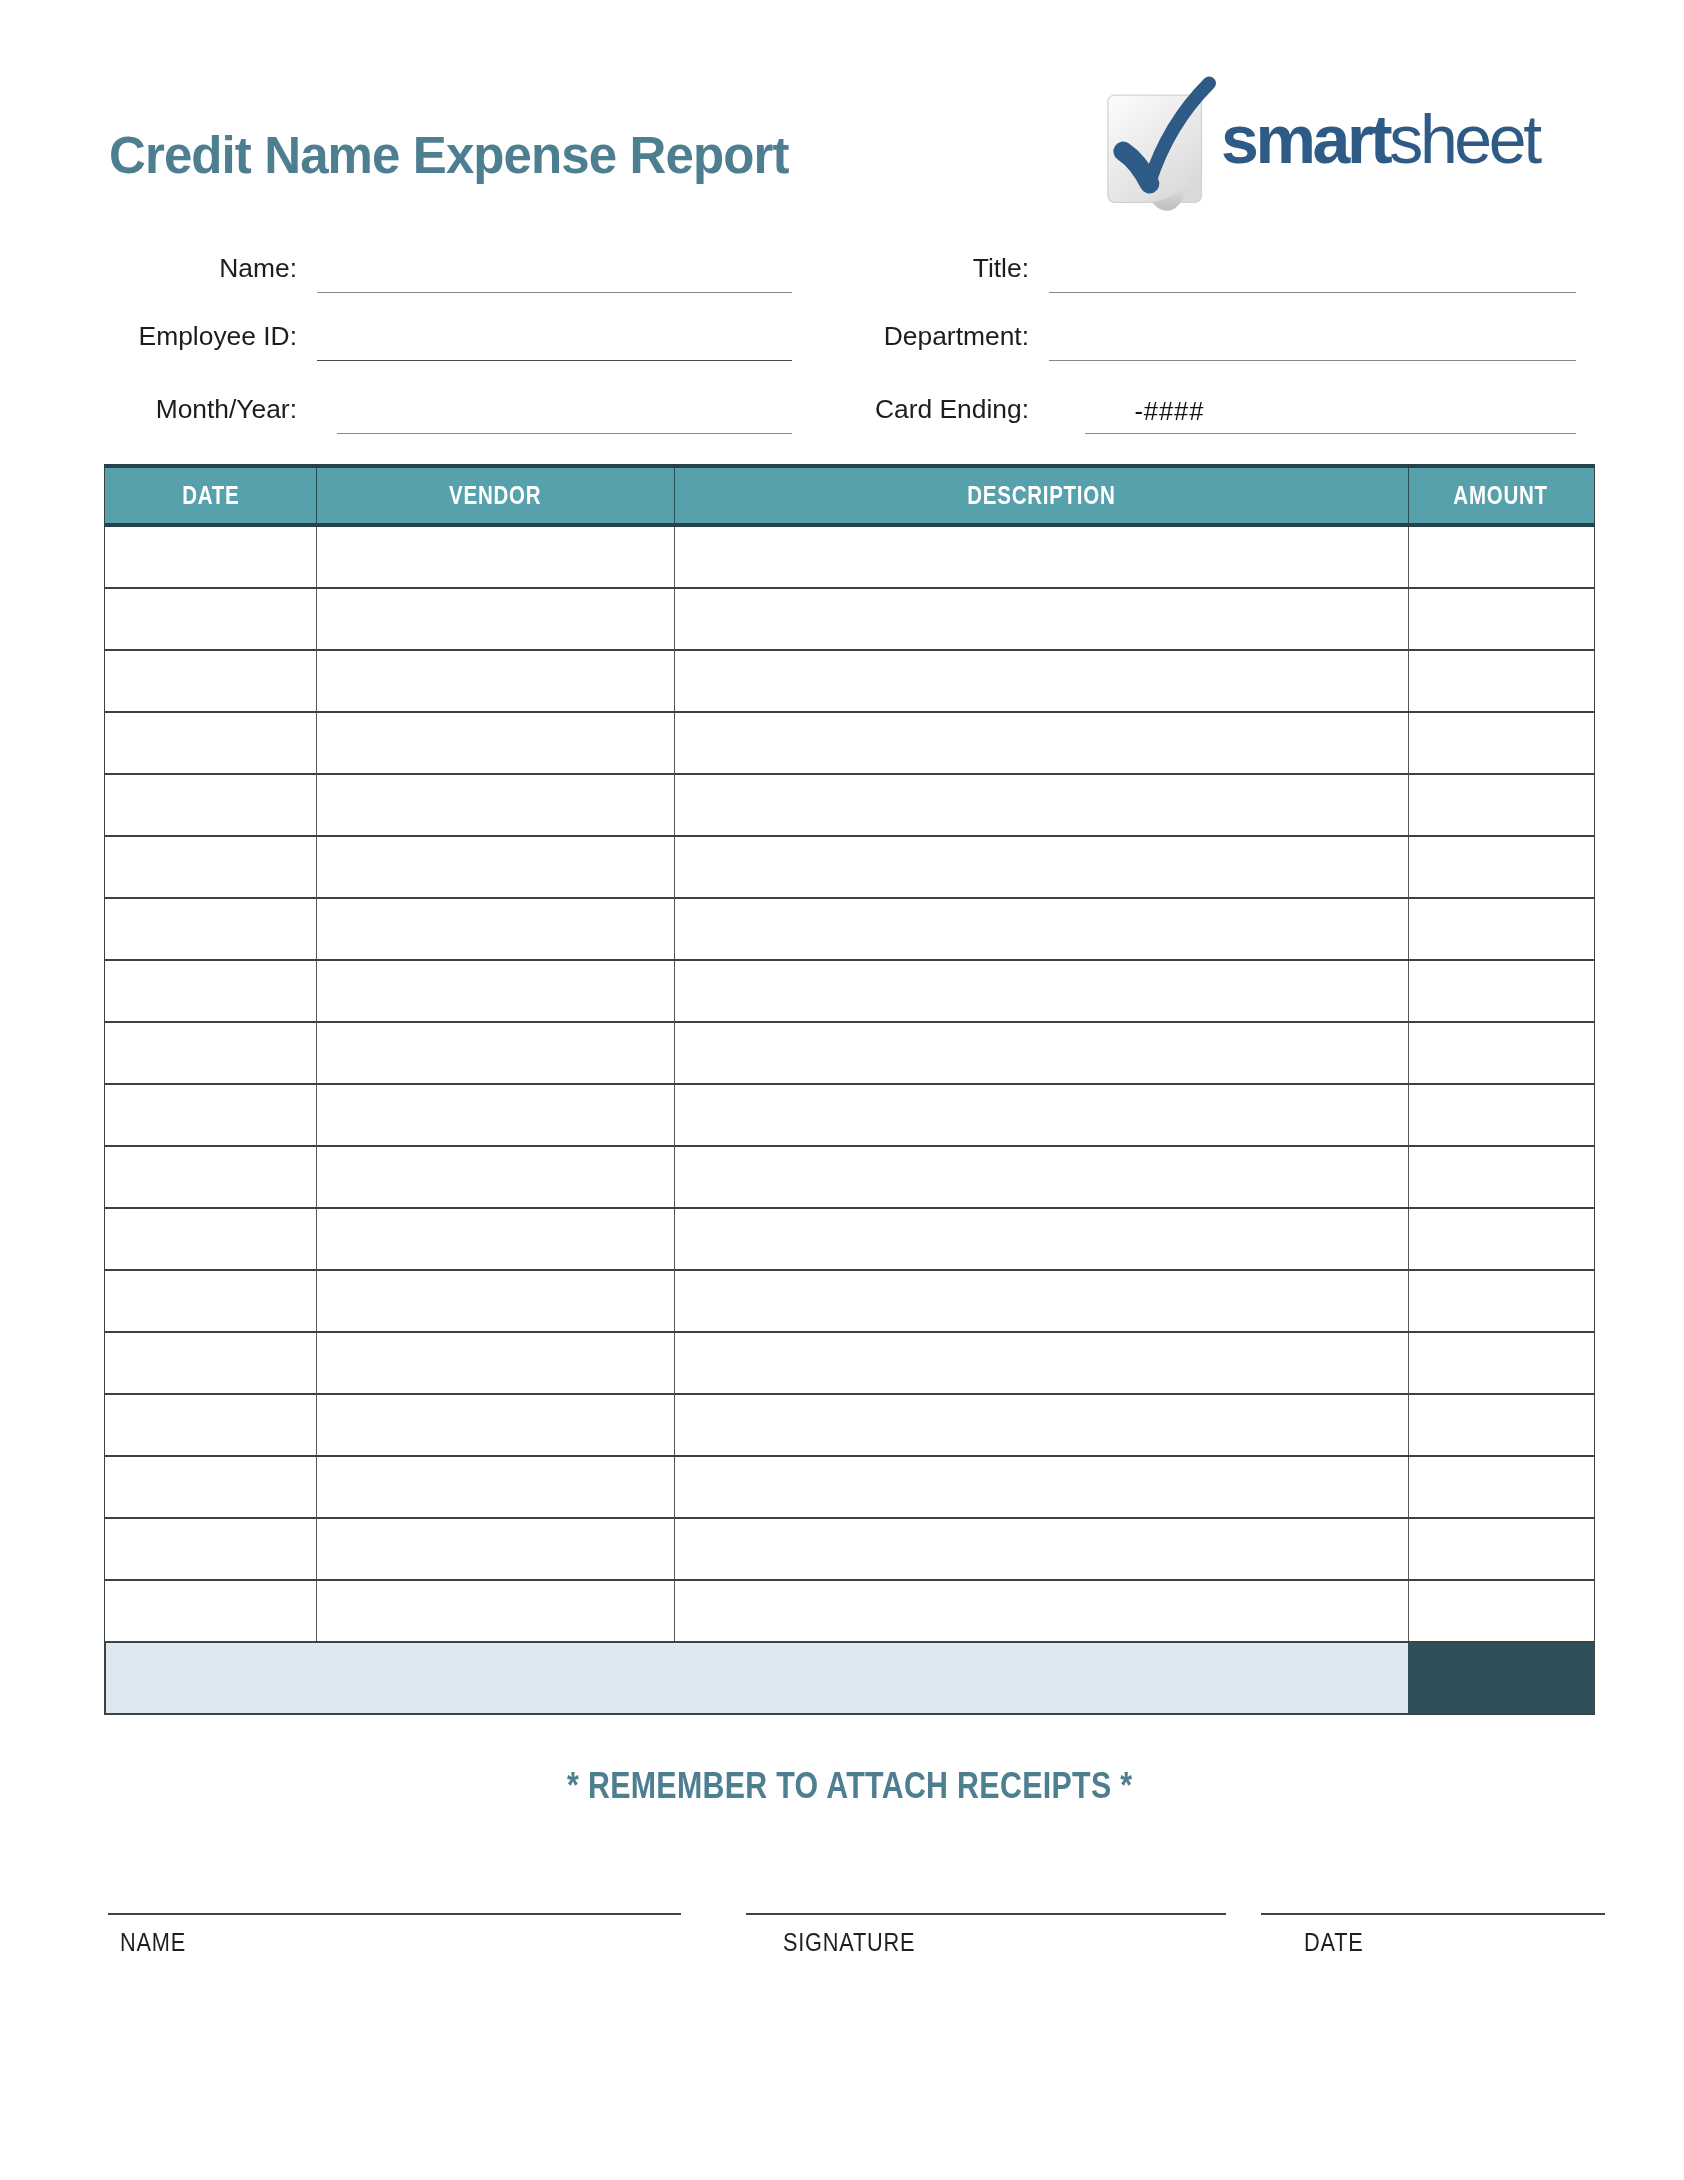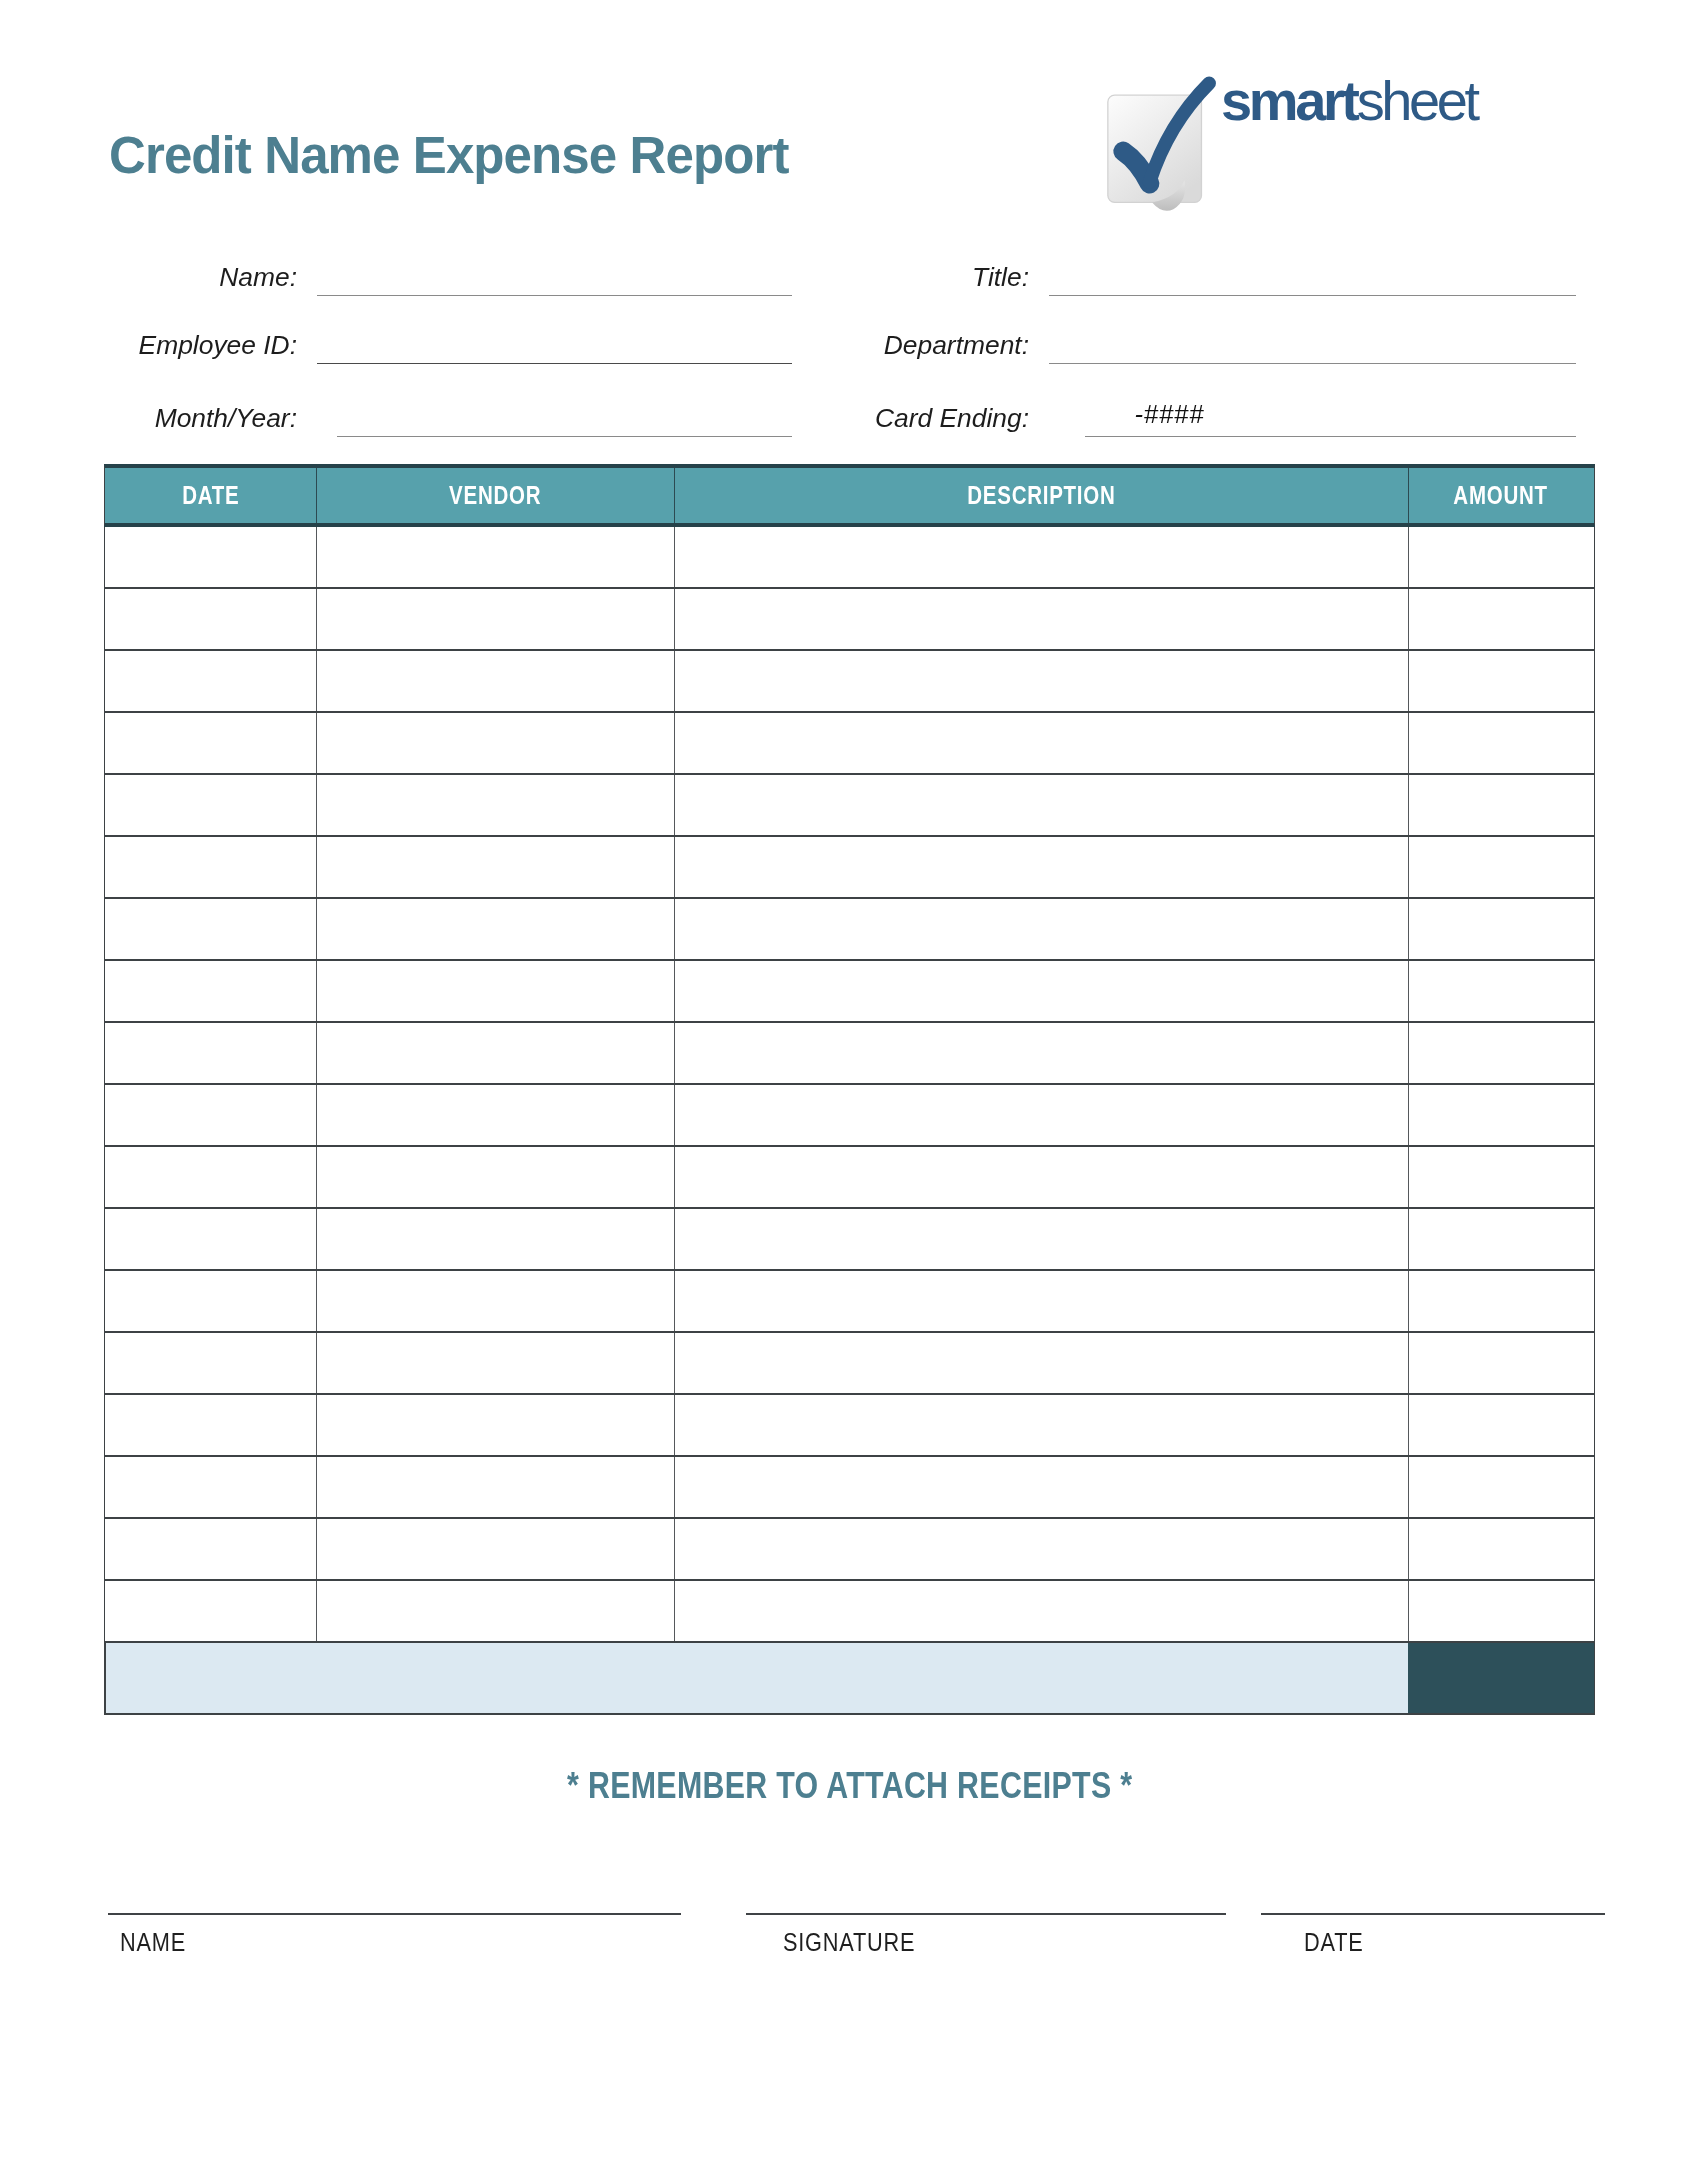--- a/index.html
+++ b/index.html
@@ -5,27 +5,27 @@
   html,body{margin:0;padding:0;background:#ffffff;}
   .page{position:relative;width:1685px;height:2181px;background:#ffffff;
         font-family:"Liberation Sans",sans-serif;overflow:hidden;}
 
   
   .title{position:absolute;left:109px;top:128px;font-size:51px;font-weight:700;
          color:#4d7f90;letter-spacing:-0.9px;line-height:1.1;margin:0;}
 
   
   .logo{position:absolute;left:1101px;top:73px;display:flex;align-items:flex-start;}
-  .logo-text{margin-left:5.1px;font-size:56px;line-height:1;
+  .logo-text{margin-left:5.1px;margin-top:32px;font-size:68px;line-height:1;
              letter-spacing:-3.4px;color:#2e5a86;white-space:nowrap;}
   .logo-text .b{font-weight:700;}
   .logo-text .l{font-weight:400;}
 
   
-  .field{position:absolute;display:flex;align-items:flex-end;height:43px;box-sizing:border-box;font-style:italic;}
+  .field{position:absolute;display:flex;height:43px;box-sizing:border-box;}
   .field .flabel{flex:none;text-align:right;font-size:26.4px;color:#1d1d1d;
                  padding-bottom:3.4px;white-space:nowrap;}
   .field .fline{flex:1;border-bottom:1.7px solid #8a8a8a;height:39px;margin-left:20.4px;
                 position:relative;font-size:25px;color:#1d1d1d;}
   .field.l .flabel{width:193px;}
   .field.r .flabel{width:187px;}
   #f-name{left:104px;top:253px;width:688px;}
   #f-emp {left:104px;top:321px;width:688px;}
   #f-month{left:104px;top:394px;width:688px;gap:20px;}
   #f-title{left:842px;top:253px;width:734px;}

